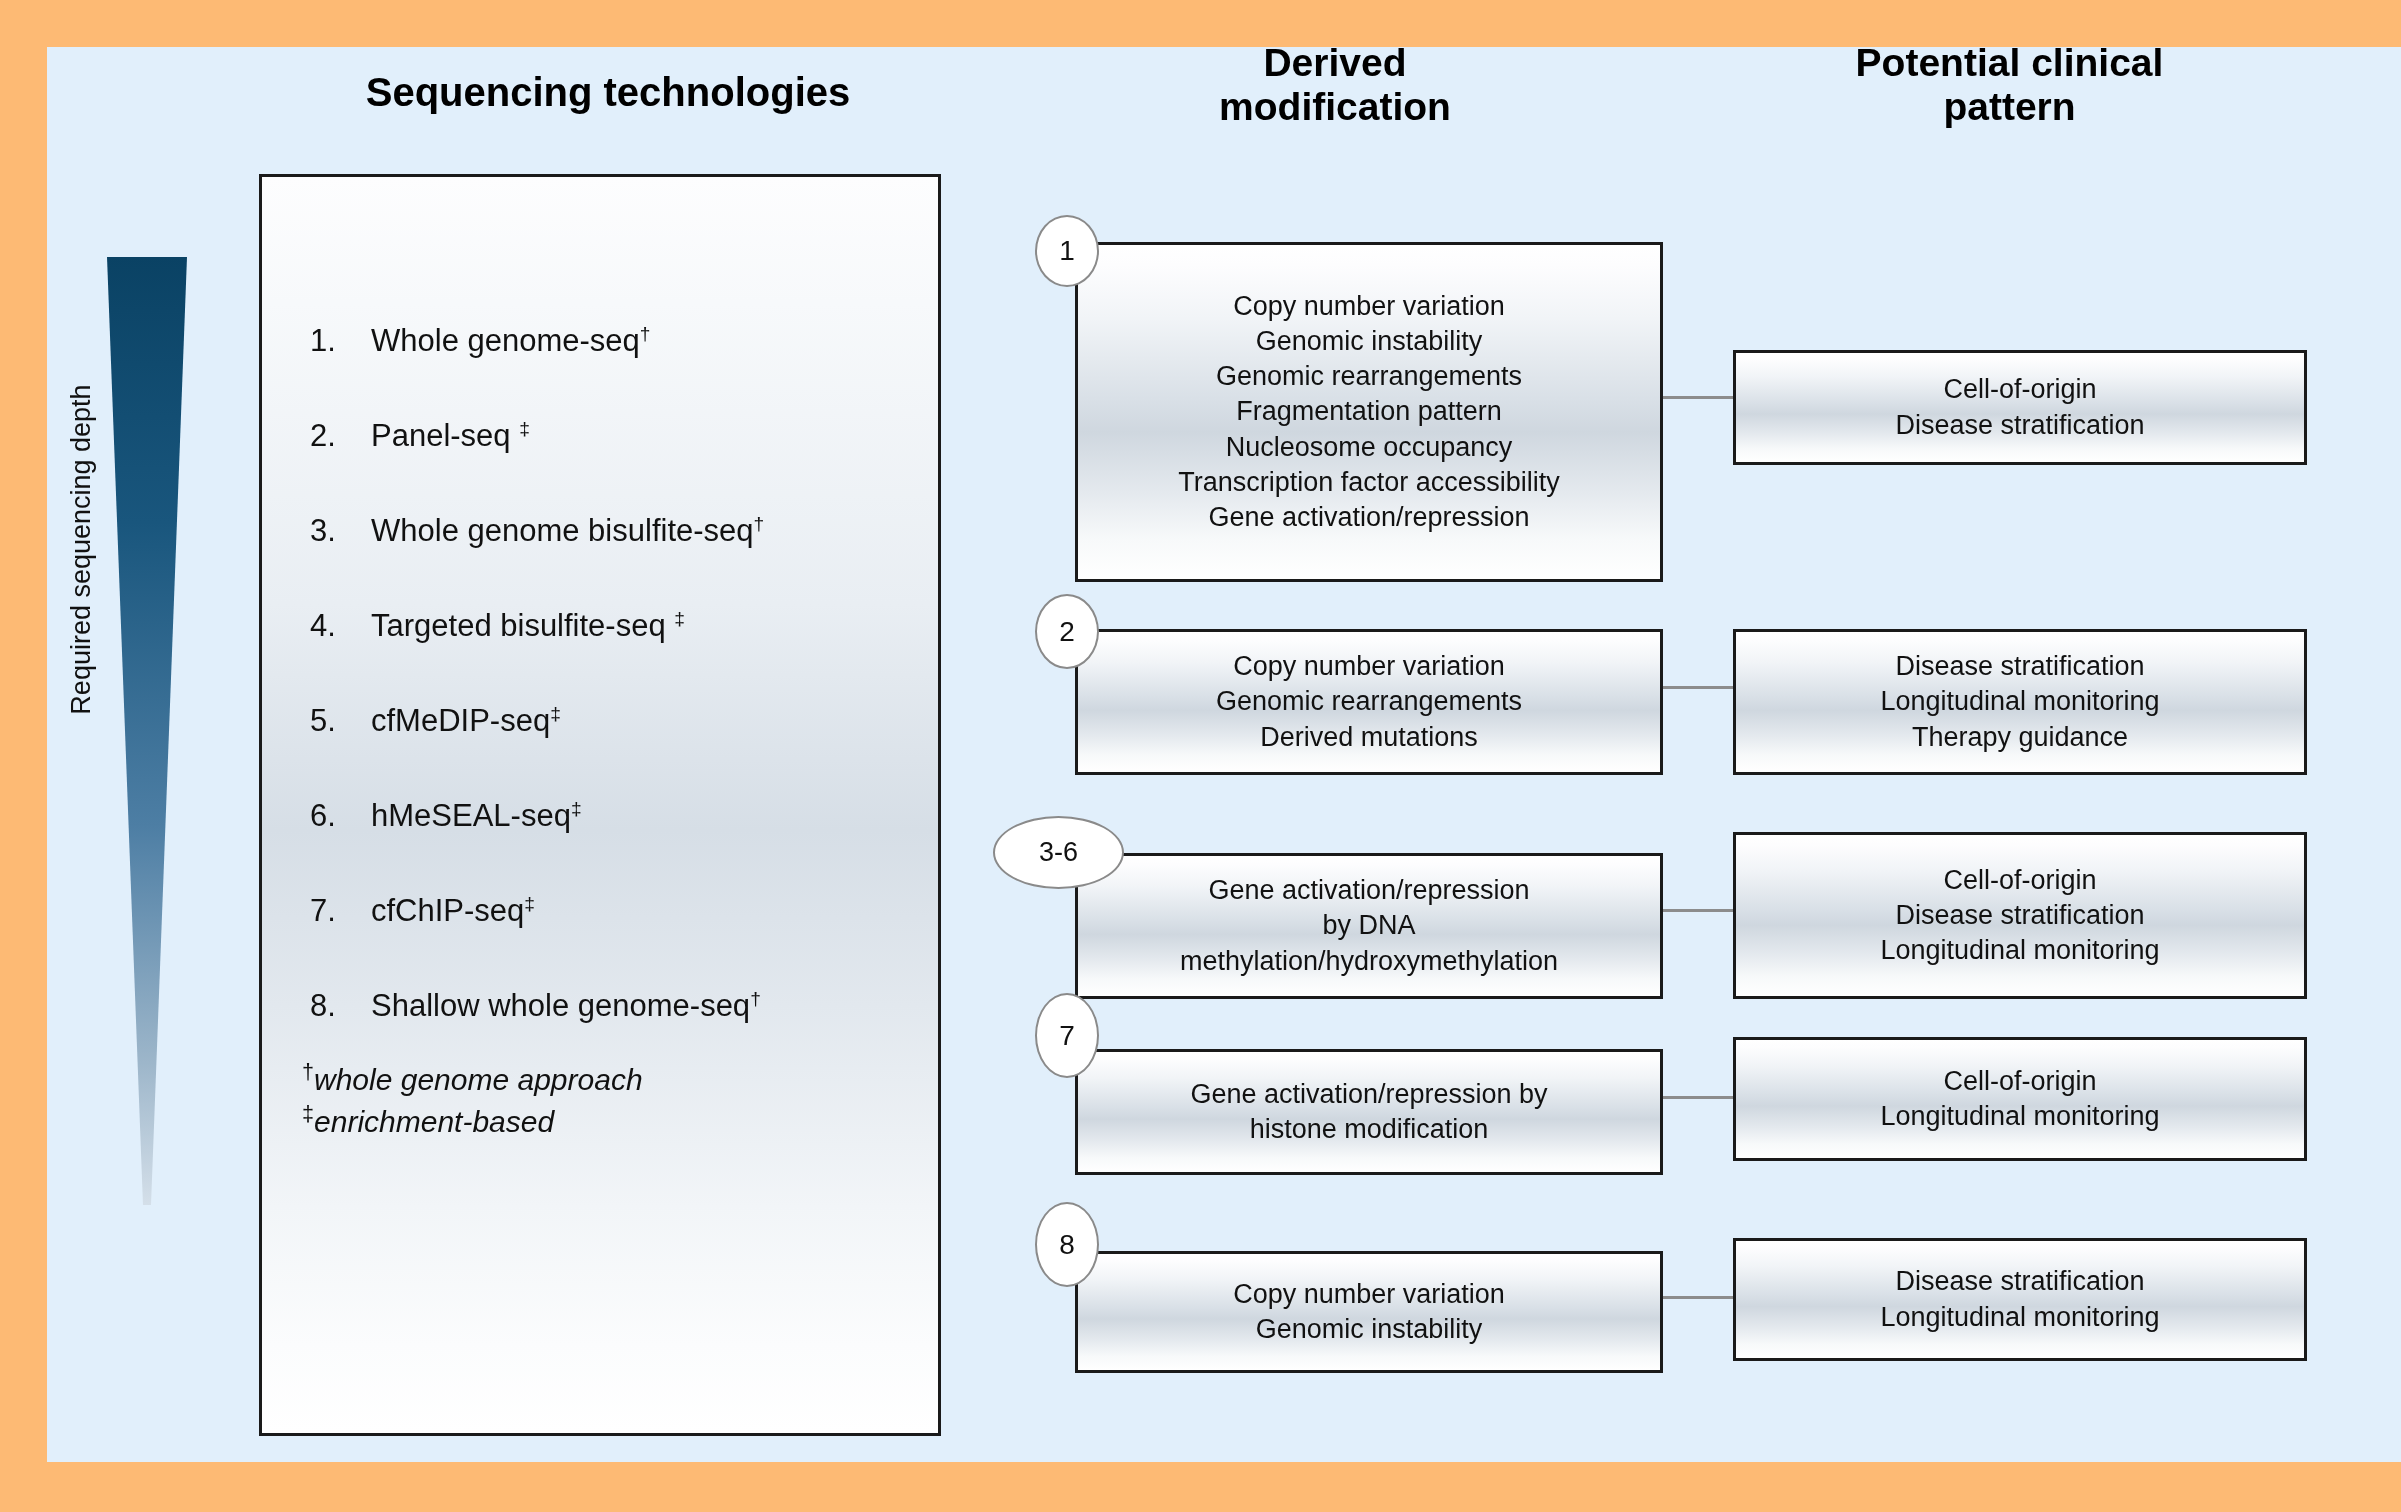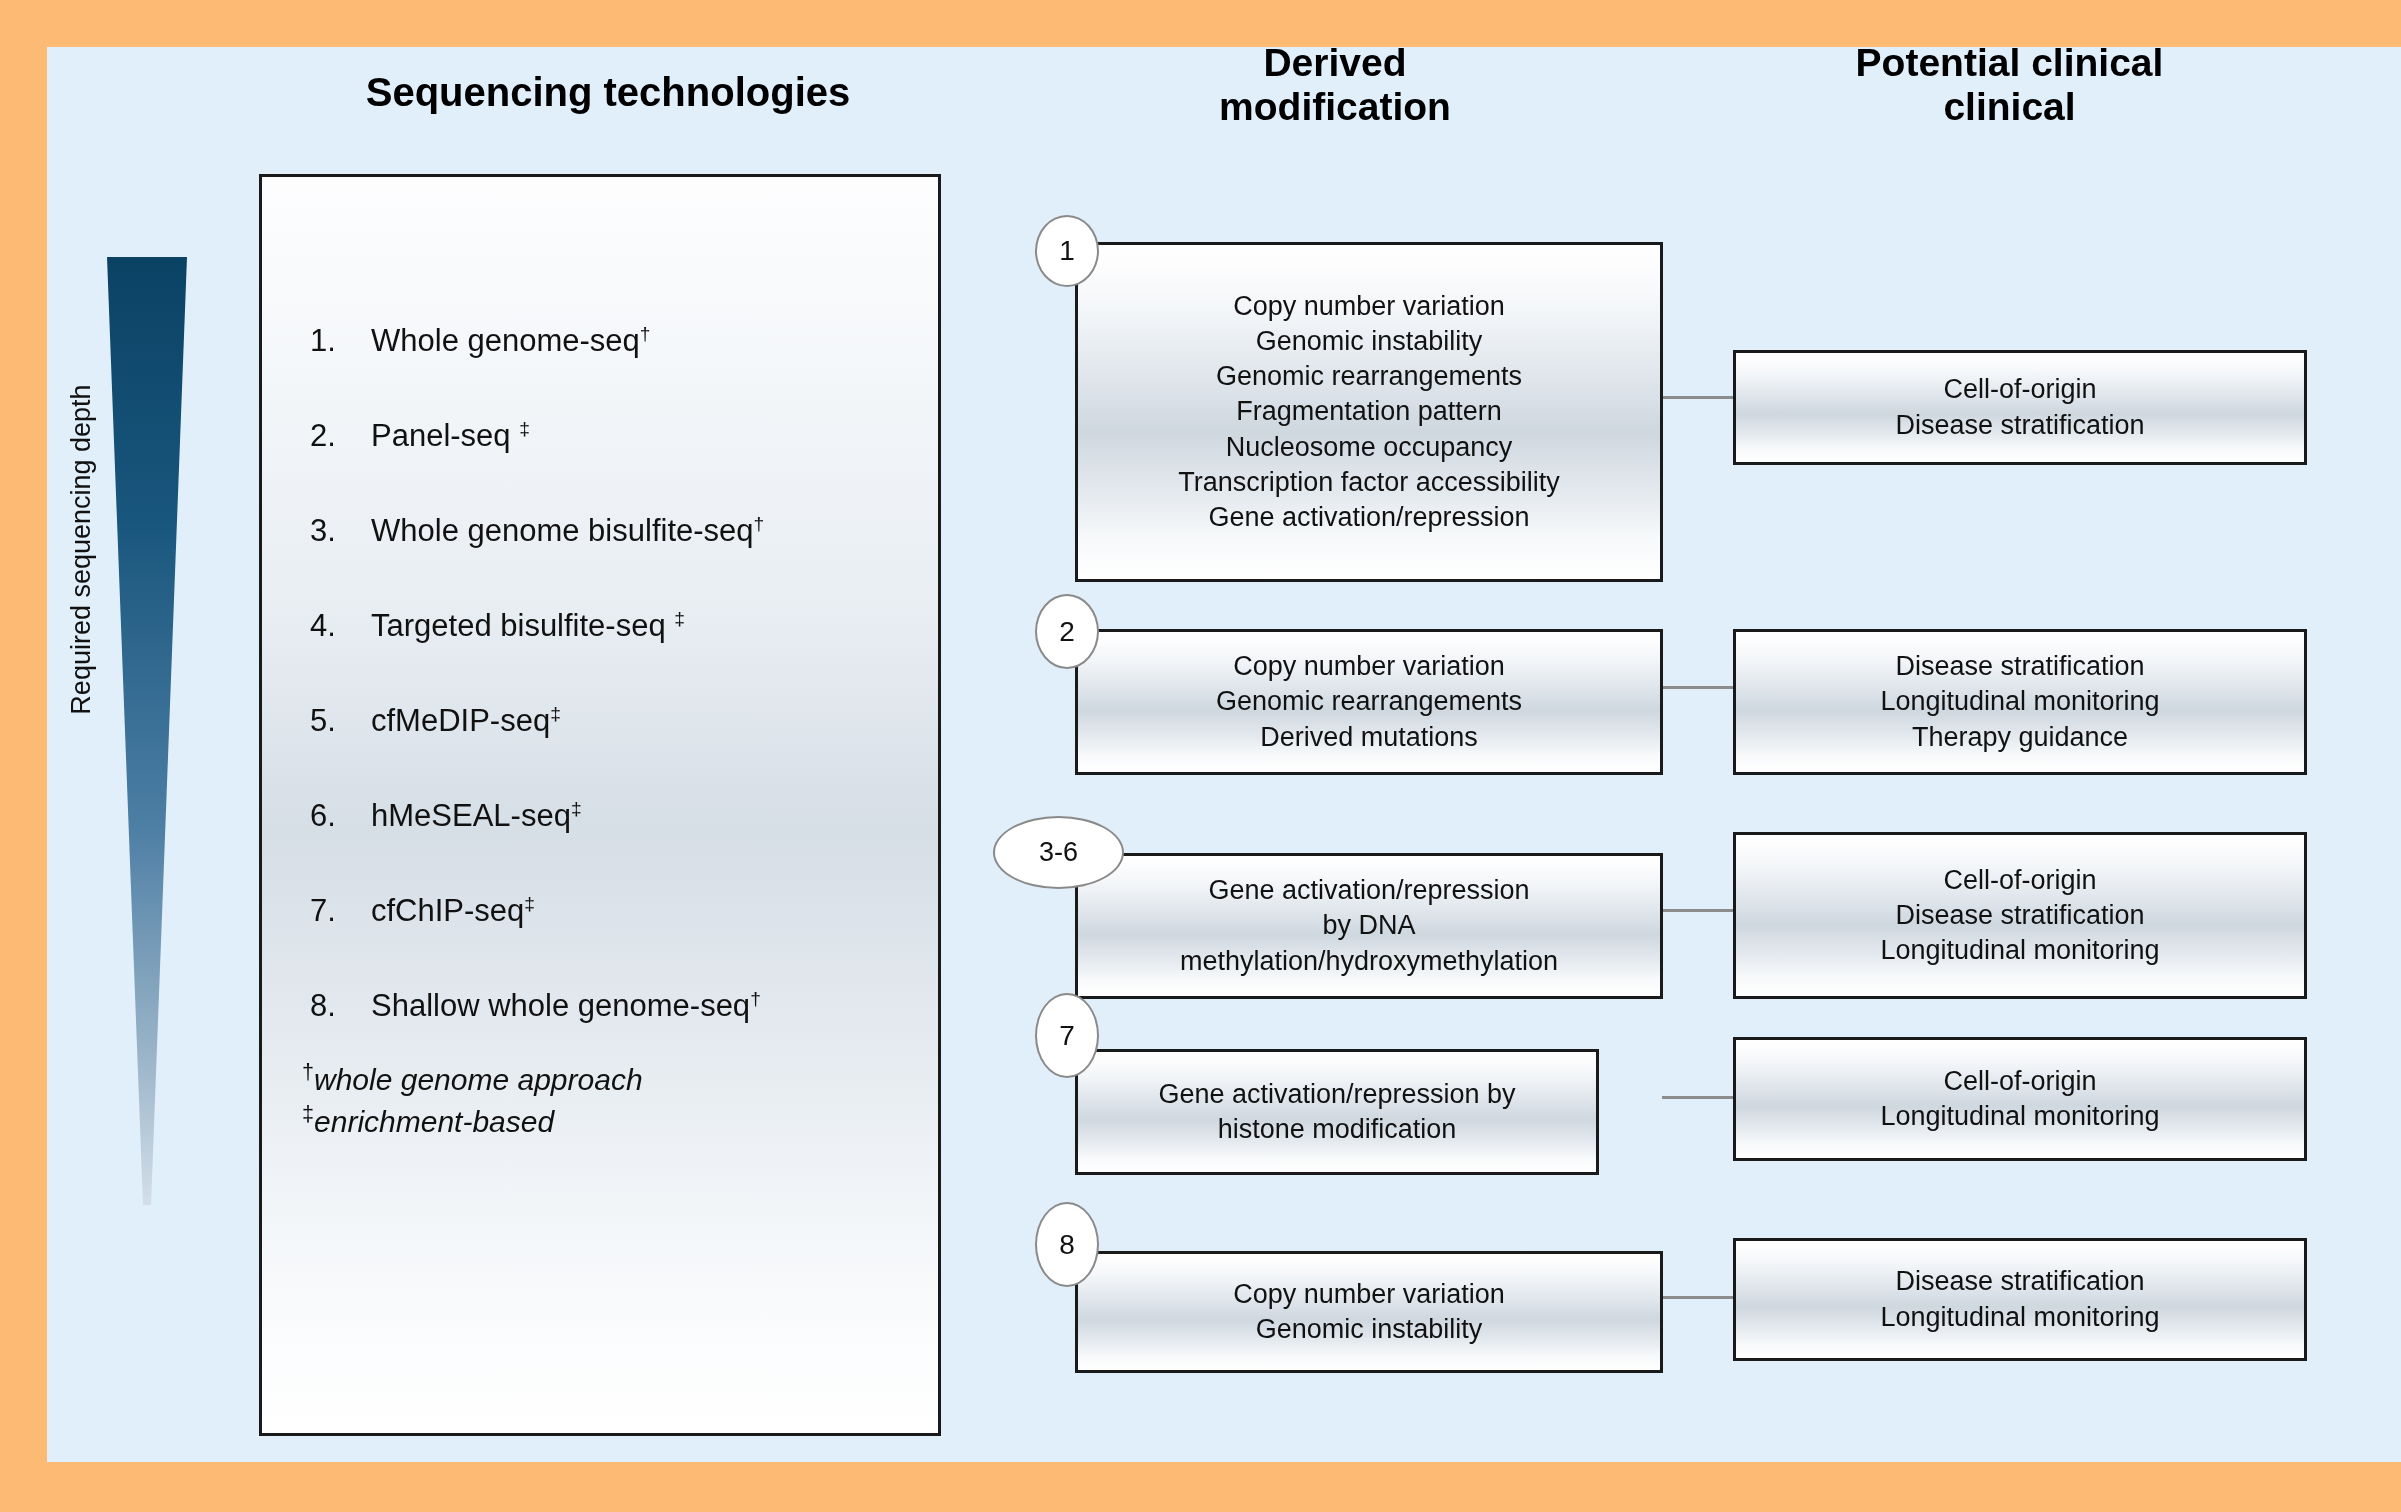--- a/index.html
+++ b/index.html
@@ -142,21 +142,21 @@
 
   <div class="col-heading" id="heading-sequencing">Sequencing technologies</div>
 
   <div class="col-heading" id="heading-derived">
     <span>Derived</span><br>
     <span>modification</span>
   </div>
 
   <div class="col-heading" id="heading-utility">
     <span>Potential clinical</span><br>
-    <span>clinical</span>
+    <span>pattern</span>
   </div>
 
   <div id="depth-axis">Required sequencing depth</div>
   <div id="depth-wedge"></div>
 
   <div id="tech-card">
     <div class="tech-list" id="tech-list">
         <div class="tech-item">
           <span class="tech-num">1.</span>
           <span class="tech-label"><span>Whole genome-seq</span><sup>†</sup></span>
@@ -230,21 +230,21 @@
         <span class="line">by DNA</span>
         <span class="line">methylation/hydroxymethylation</span>
       </div>
       <div class="badge wide" style="width: 131px; height: 73px; left: 993px; top: 816px;">3-6</div>
       <div class="grad-box" style="left: 1733px; top: 816px; width: 574px; height: 167px;">
         <span class="line">Cell-of-origin</span>
         <span class="line">Disease stratification</span>
         <span class="line">Longitudinal monitoring</span>
       </div>
       <div class="connector" style="left: 1662px; width: 71px; top: 1096px;"></div>
-      <div class="grad-box" style="left: 1075px; top: 1033px; width: 524px; height: 126px;">
+      <div class="grad-box" style="left: 1075px; top: 1033px; width: 588px; height: 126px;">
         <span class="line">Gene activation/repression by</span>
         <span class="line">histone modification</span>
       </div>
       <div class="badge" style="width: 64px; height: 85px; left: 1035px; top: 993px;">7</div>
       <div class="grad-box" style="left: 1733px; top: 1021px; width: 574px; height: 124px;">
         <span class="line">Cell-of-origin</span>
         <span class="line">Longitudinal monitoring</span>
       </div>
       <div class="connector" style="left: 1662px; width: 71px; top: 1296px;"></div>
       <div class="grad-box" style="left: 1075px; top: 1235px; width: 588px; height: 122px;">

